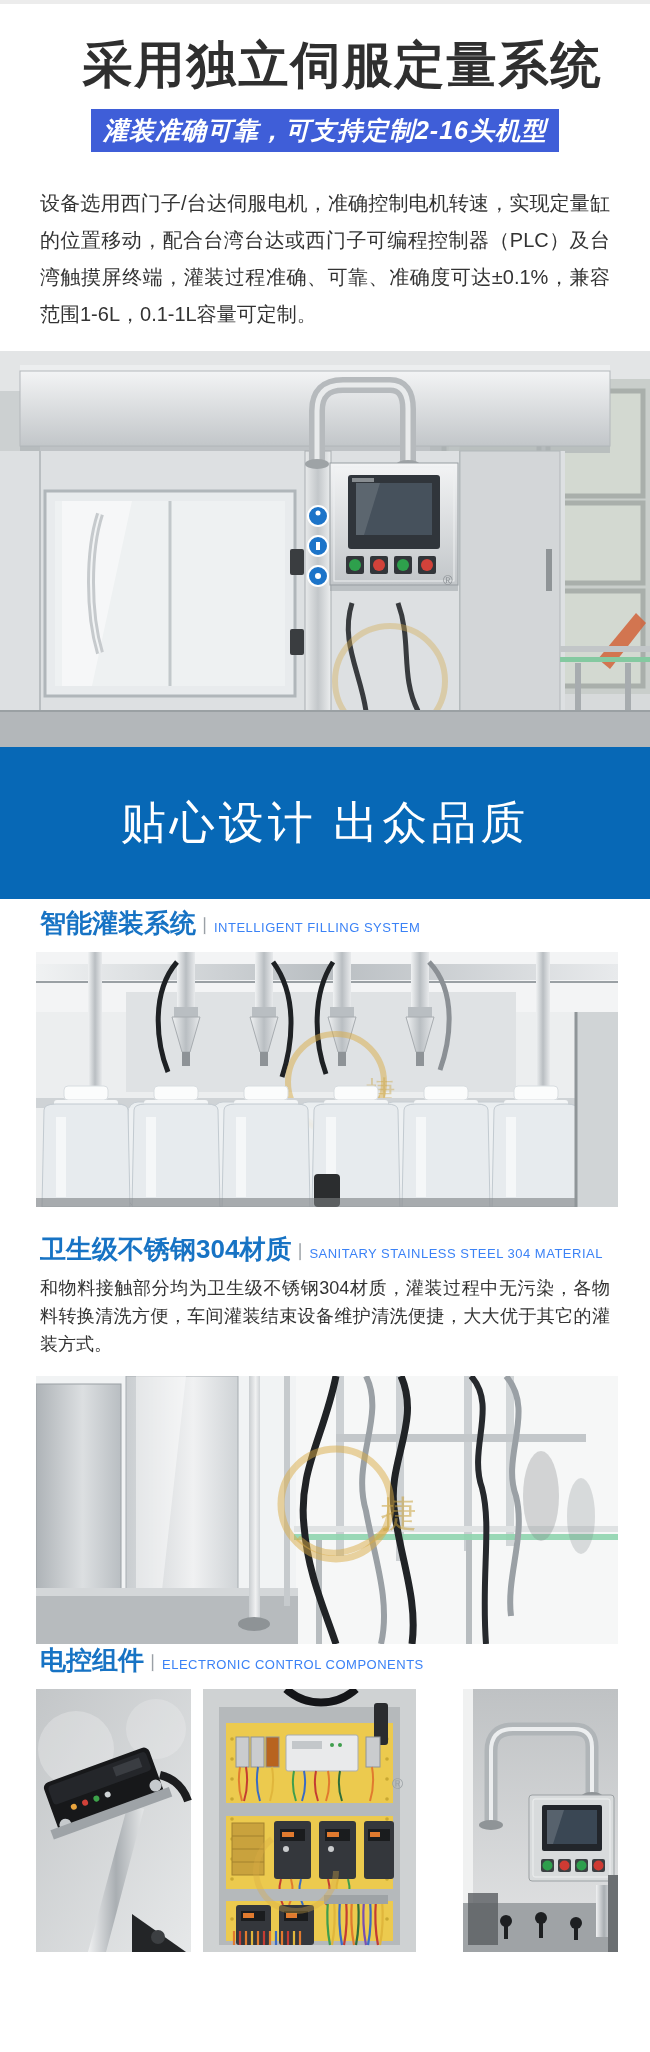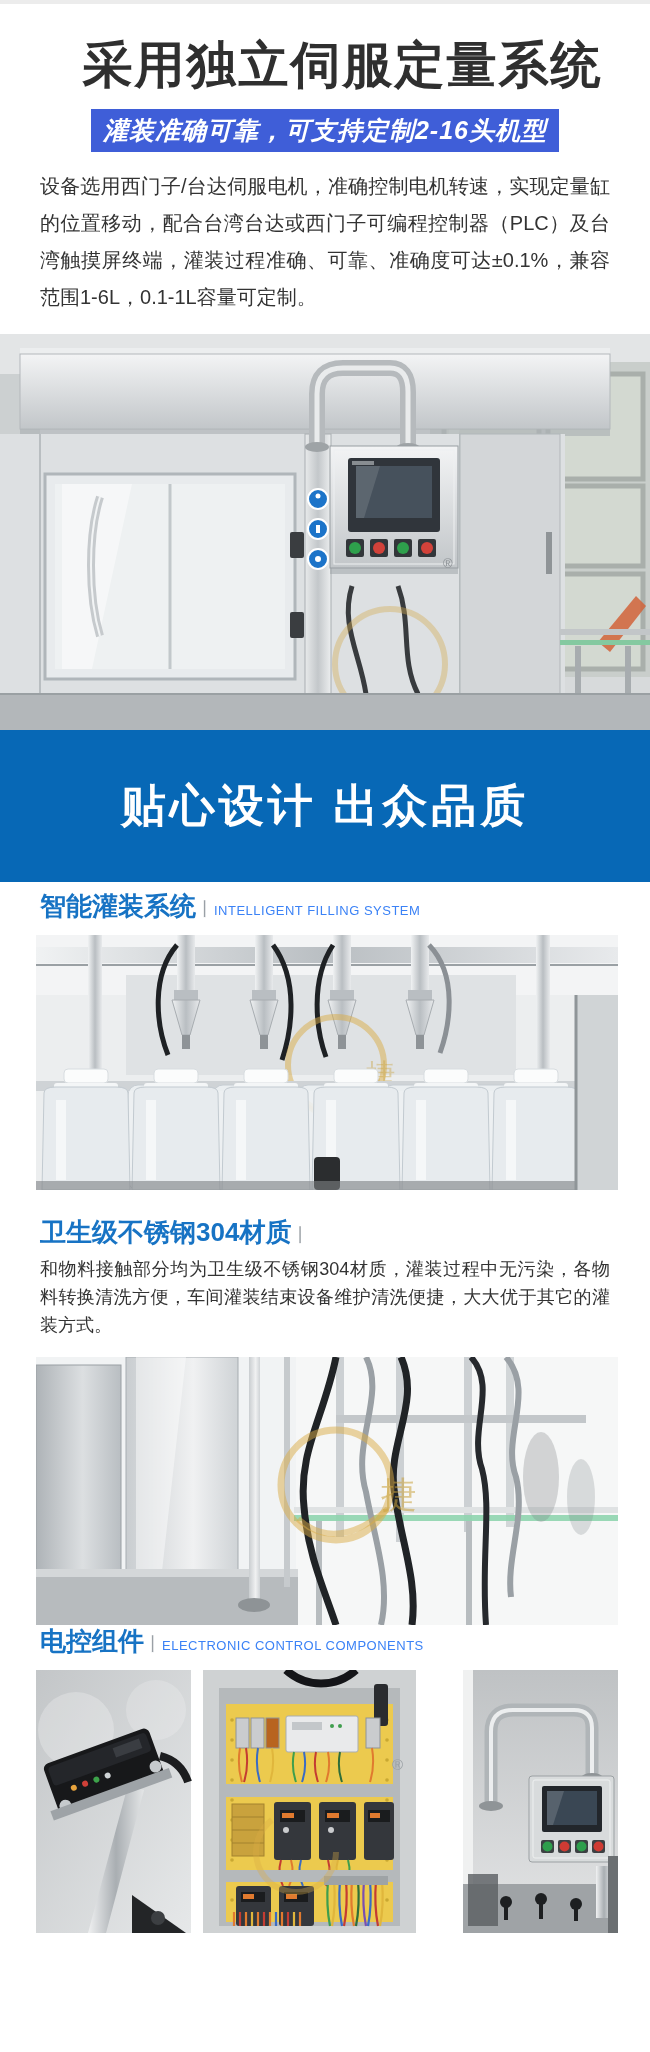--- a/index.html
+++ b/index.html
@@ -4,25 +4,25 @@
 <style>
   html,body{margin:0;padding:0;background:#ffffff;}
   body{width:650px;font-family:"Liberation Sans","DejaVu Sans",sans-serif;}
   .page{width:650px;background:#fff;padding-bottom:10px;}
   .top-strip{height:4px;background:#ececec;}
   .page-title{margin:24px 0 0;text-align:center;font-size:50px;font-weight:800;
     color:#2f2f2f;letter-spacing:2px;line-height:1.5;padding-left:35px;}
   .banner-wrap{margin-top:6px;display:flex;justify-content:center;}
   .banner{background:#3f5ed8;color:#fff;font-size:25px;font-weight:700;
     padding:5px 12px;letter-spacing:1px;line-height:1.3;font-style:italic;}
-  .intro{margin:16px 40px 0;font-size:20px;line-height:37px;color:#333;text-align:justify;}
+  .intro{margin:33px 40px 0;font-size:20px;line-height:37px;color:#333;text-align:justify;}
   .hero{margin-top:18px;}
   .hero svg,.ph svg{display:block;}
   .band{height:152px;background:#0768b6;display:flex;align-items:center;justify-content:center;}
-  .band-text{color:#fff;font-size:45px;font-weight:700;letter-spacing:4px;}
+  .band-text{color:#fff;font-size:45px;font-weight:400;letter-spacing:4px;}
   .section{margin:0 40px;}
   .m1{margin-top:8px;} .m2{margin-top:26px;} .m3{}
   .sec-head{display:flex;align-items:baseline;line-height:32px;}
   .sec-title-zh{color:#1773c4;font-size:26px;font-weight:800;}
   .sec-div{color:#9aa0a6;font-size:18px;}
   .sec-title-en{color:#3b82f6;font-size:13px;letter-spacing:.5px;}
   .sec-body{margin-top:4px;font-size:18px;line-height:28px;color:#333;text-align:justify;}
   .ph{margin:8px 32px 0 36px;}
 </style>
 </head>
@@ -258,20 +258,21 @@
       <rect x="0" y="246" width="582" height="9" fill="#7d8184" opacity=".6"></rect>
       <rect x="540" y="60" width="42" height="195" fill="#d0d4d6"></rect>
       <line x1="540" y1="60" x2="540" y2="255" stroke="#8f9598" stroke-width="3"></line>
     </svg>
   </div>
 
   <div class="section m2">
     <div class="sec-head">
       <span class="sec-title-zh">卫生级不锈钢304材质</span>
       <span class="sec-div">丨</span>
+      <span class="sec-title-en">SANITARY STAINLESS STEEL 304 MATERIAL</span>
     </div>
     <p class="sec-body">和物料接触部分均为卫生级不锈钢304材质，灌装过程中无污染，各物料转换清洗方便，车间灌装结束设备维护清洗便捷，大大优于其它的灌装方式。</p>
   </div>
 
   <div class="ph">
     <svg width="582" height="268" viewBox="0 0 582 268">
       <defs>
         <linearGradient id="panelG" x1="0" y1="0" x2="1" y2="0">
           <stop offset="0" stop-color="#aeb3b7"></stop>
             <stop offset=".55" stop-color="#dcdfe1"></stop>

